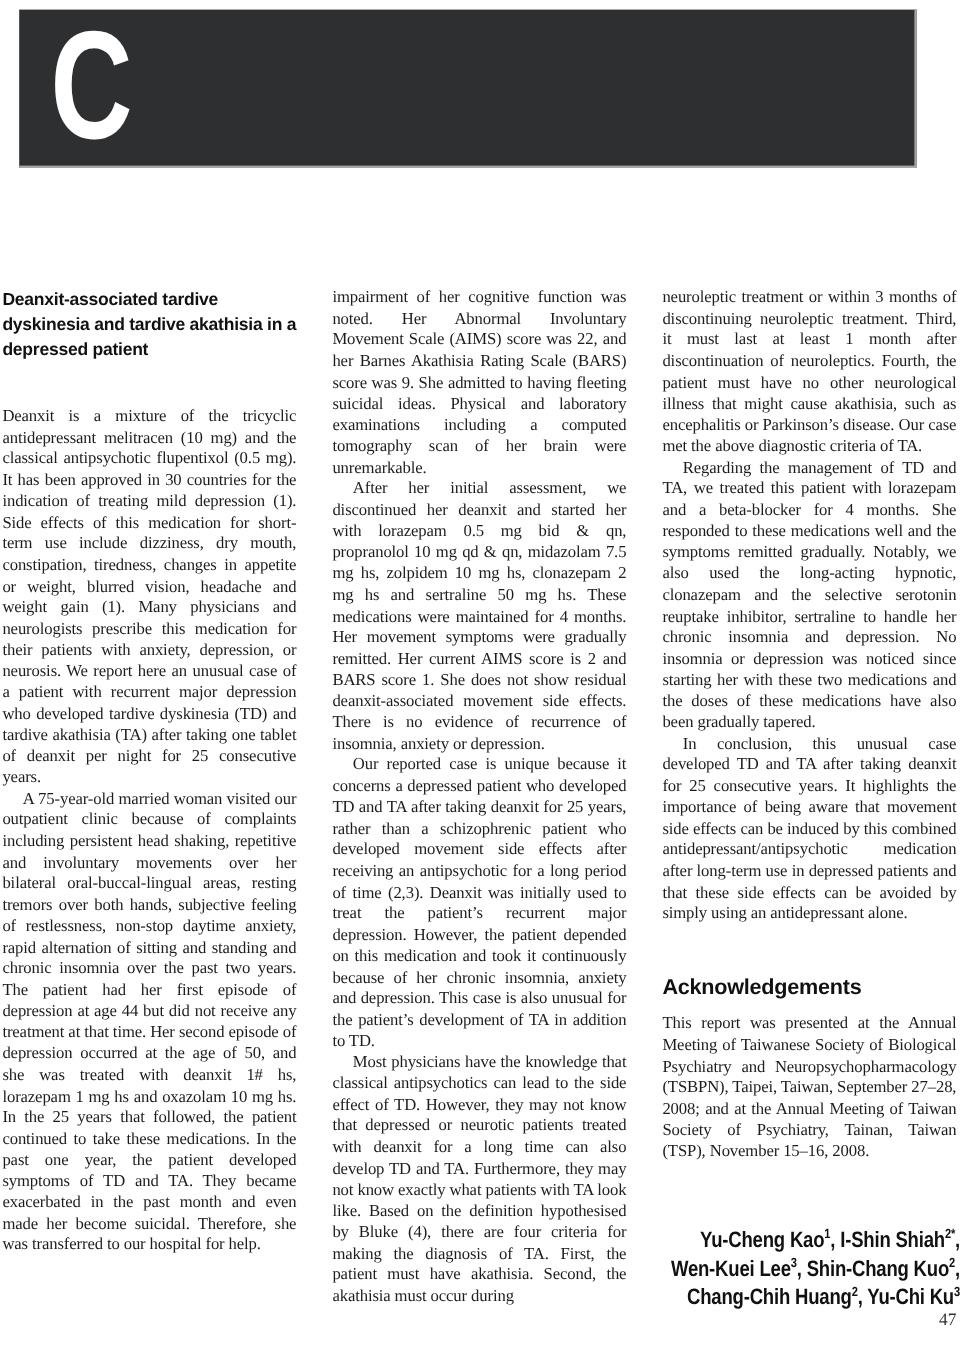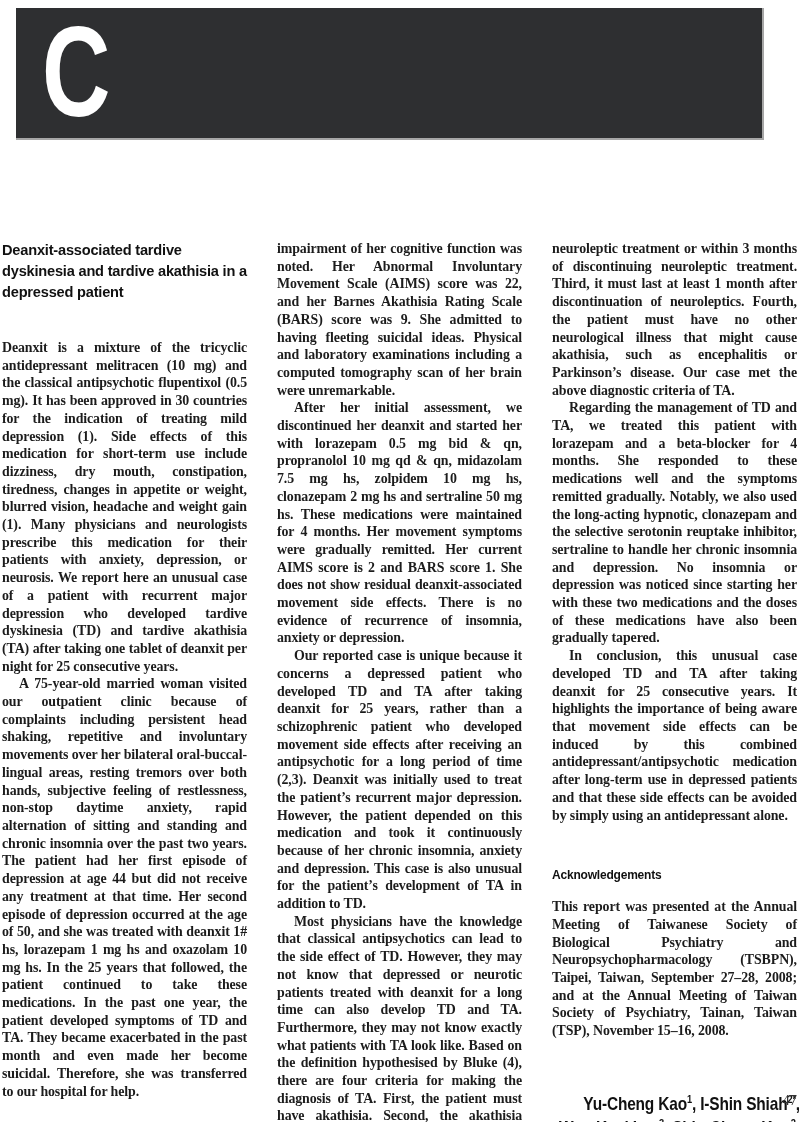--- a/index.html
+++ b/index.html
@@ -38,26 +38,25 @@
   .title{
     font-family:"Liberation Sans",sans-serif;font-weight:bold;
     font-size:14.6px;line-height:21px;letter-spacing:-0.2px;color:#111;
     margin:0 0 36px 0;
   }
   .body-para{
     font-family:"Liberation Serif",serif;
     font-size:13.9px;line-height:17.7px;
     text-align:justify;margin:0;color:#1c1c1c;
     letter-spacing:-0.1px;
-    font-weight:bold;
   }
   .body-para.indent{text-indent:17px;}
   .ack-h{
     font-family:"Liberation Sans",sans-serif;font-weight:bold;
-    font-size:12px;line-height:18px;color:#111;
+    font-size:18px;line-height:18px;color:#111;
     margin:42px 0 14px 0;letter-spacing:-0.2px;
   }
   
   .authors{
     margin-top:52px;margin-left:-50px;width:298px;
     transform:scaleX(0.835);transform-origin:100% 0;
     text-align:right;
     font-family:"Liberation Sans",sans-serif;font-weight:bold;
     font-size:18.5px;line-height:24px;letter-spacing:-0.2px;color:#111;
     white-space:nowrap;

